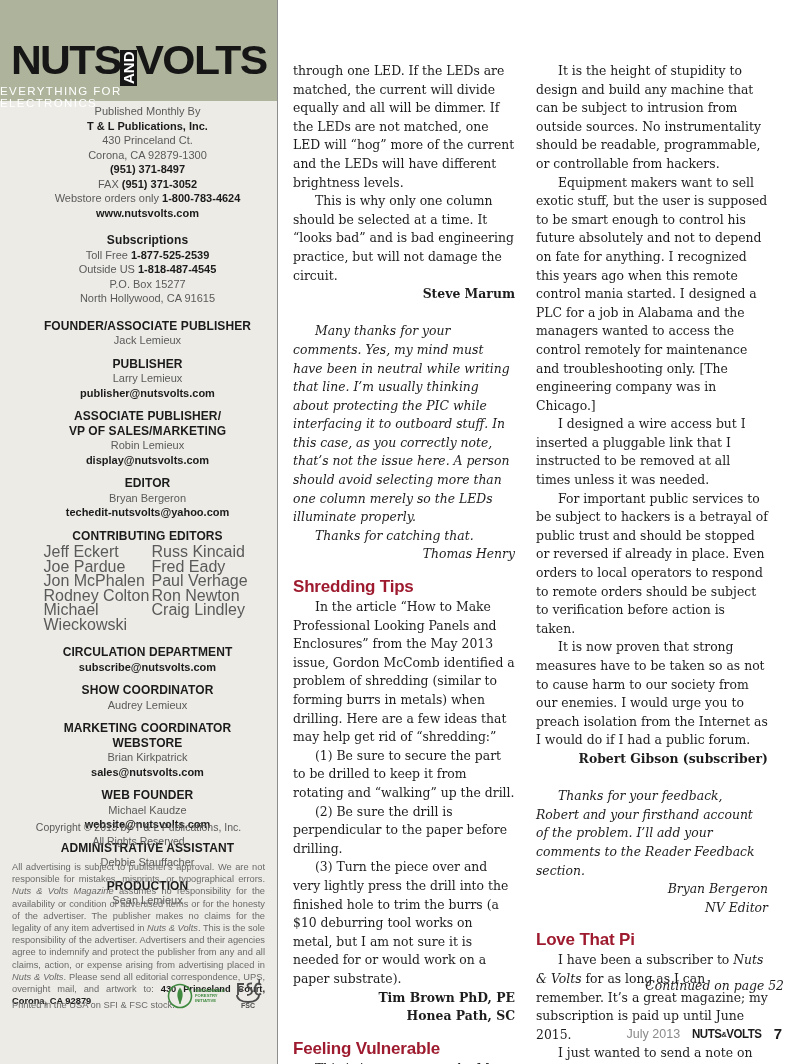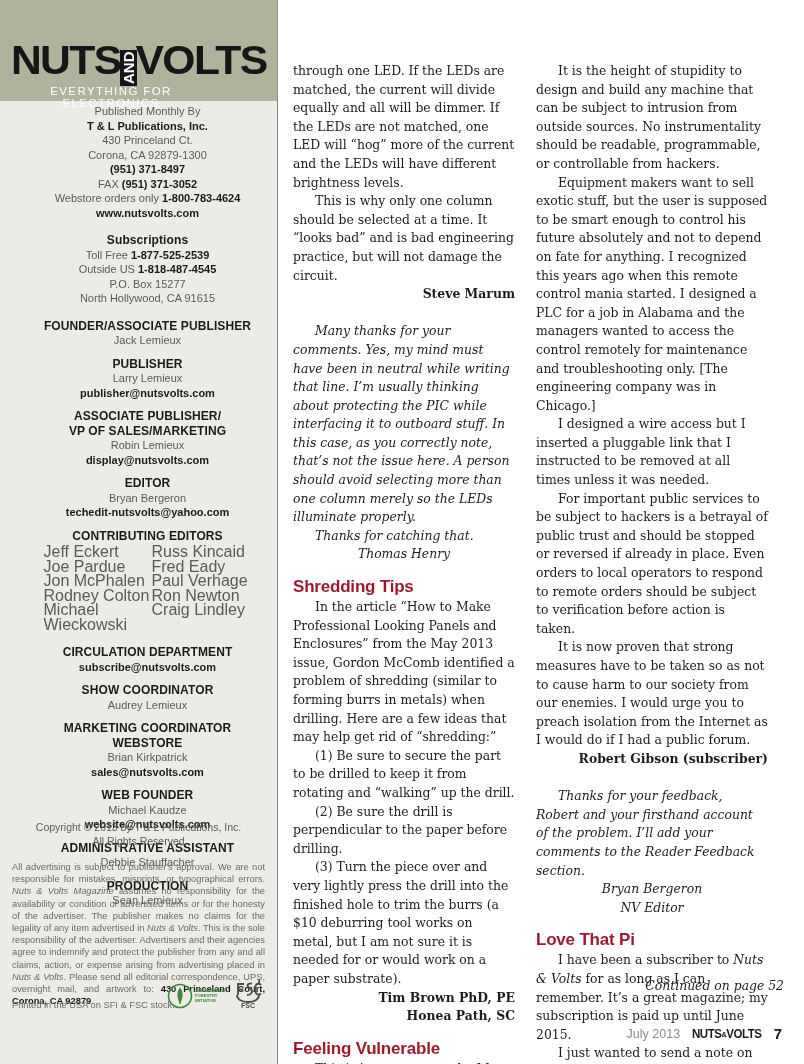--- a/index.html
+++ b/index.html
@@ -52,21 +52,21 @@
     vertical-align:middle;
     writing-mode:vertical-rl;
     transform:rotate(180deg) scaleX(1.0);
     line-height:1;
     height:34px;
     position:relative;
     top:-2px;
   }
   .tagline {
     position:absolute; left:0; top:85px; width:222px;
-    text-align:center;
+    text-align:left;
     color:#ffffff;
     font-size:11.5px;
     letter-spacing:1.4px;
     font-weight:normal;
   }
 
   .colophon {
     position:absolute; left:0; top:104px; width:295px;
     text-align:center;
     color:#5a5a5a;
@@ -140,21 +140,21 @@
 
   .col p { margin:0; }
   .indent { text-indent:22px; }
   .ital { font-style:italic; }
   .sig {
     text-align:right;
     font-weight:bold;
     margin-top:0px;
   }
   .sig-ital {
-    text-align:center;
+    text-align:right;
     font-style:italic;
     margin-top:0px;
   }
   .sec-head {
     font-family:"Liberation Sans", sans-serif;
     font-weight:bold;
     font-size:17px;
     color:#9e1b2f;
     letter-spacing:-0.2px;
     margin:13px 0 1px 0;

